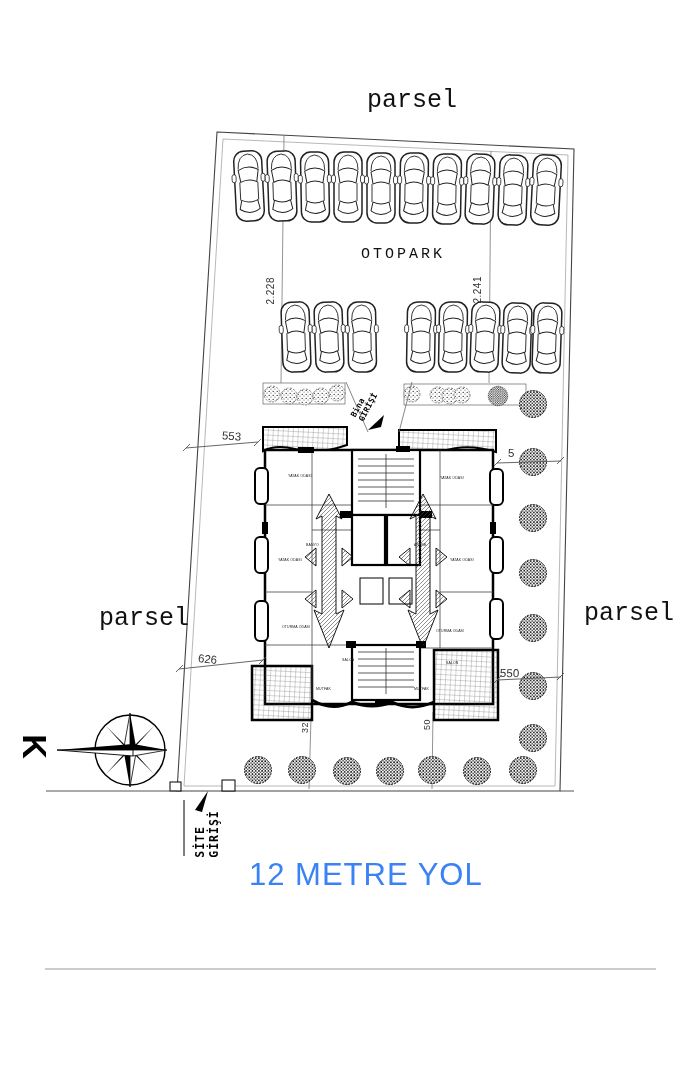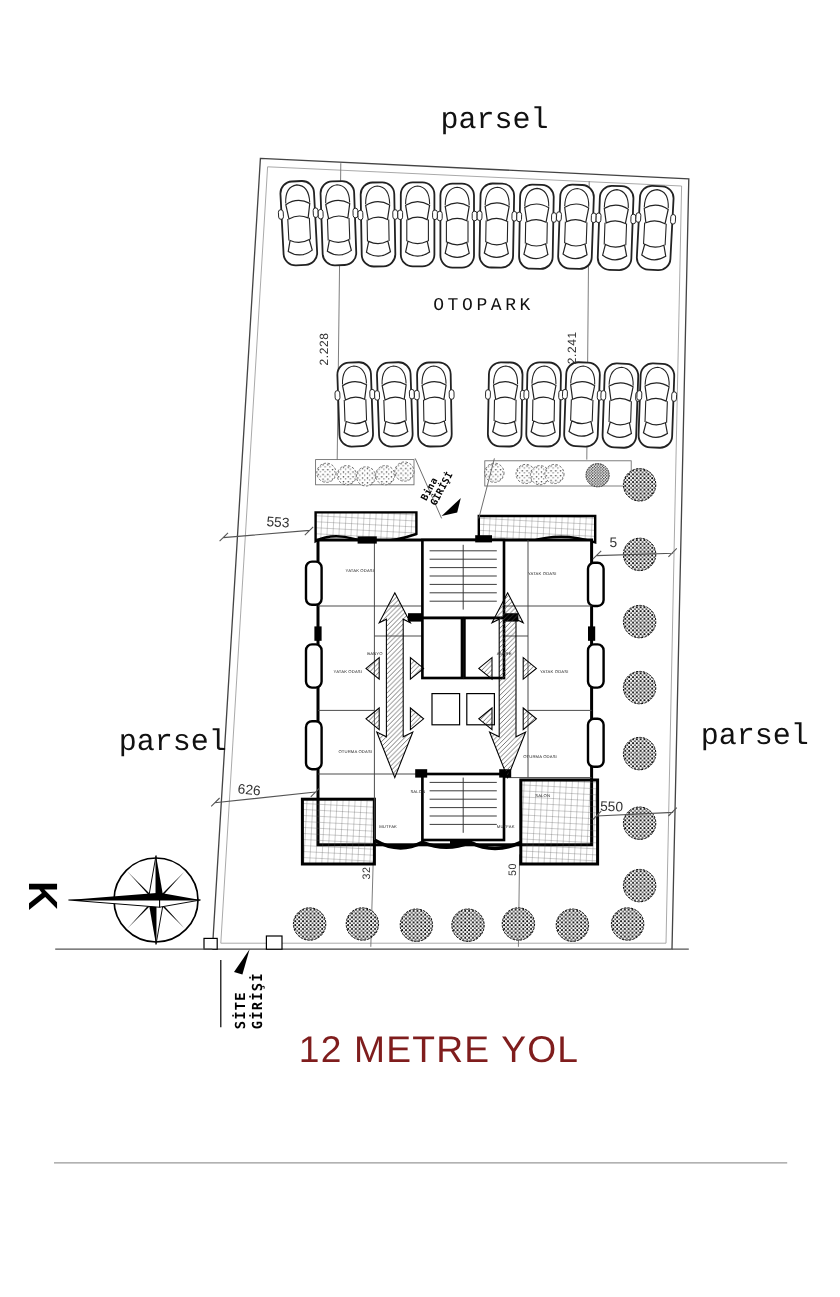--- a/index.html
+++ b/index.html
@@ -2,21 +2,21 @@
 <html><head>
 <meta charset="utf-8">
 <style>
   html,body{margin:0;padding:0;background:#fff;}
   .page{position:relative;width:700px;height:1081px;background:#fff;overflow:hidden;
         font-family:"Liberation Sans",sans-serif;color:#111;}
   .abs{position:absolute;white-space:nowrap;}
   .serif{font-family:Liberation Mono, monospace;}
   .parsel{font-size:25px;color:#111;}
   .otopark{font-size:15px;letter-spacing:3px;color:#111;}
-  .road{font-size:31px;letter-spacing:1px;color:#7f1d1d;}
+  .road{font-size:31px;letter-spacing:1px;color:#3b82f6;}
   .dim{font-size:11.5px;color:#333;}
   .vdim{writing-mode:vertical-rl;transform:rotate(180deg);font-size:10px;color:#333;letter-spacing:.5px;}
   .vdim-s{font-size:9px;}
   .north{font-size:34px;font-weight:bold;transform:rotate(90deg);transform-origin:center;color:#000;}
   .bina{transform:rotate(-62deg);transform-origin:center;
         font-family:"DejaVu Sans Mono",monospace;font-weight:bold;font-size:8px;
         line-height:1.15;letter-spacing:.3px;color:#000;text-align:left;}
   .siteg{transform:rotate(-90deg);transform-origin:center;
         font-family:"DejaVu Sans Mono",monospace;font-weight:bold;font-size:11.5px;
         line-height:1.2;letter-spacing:1px;color:#000;}

